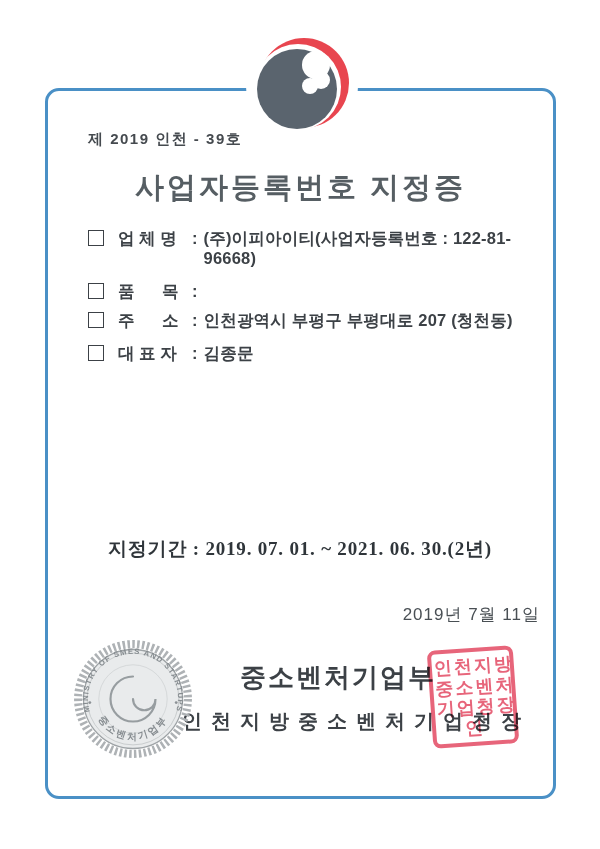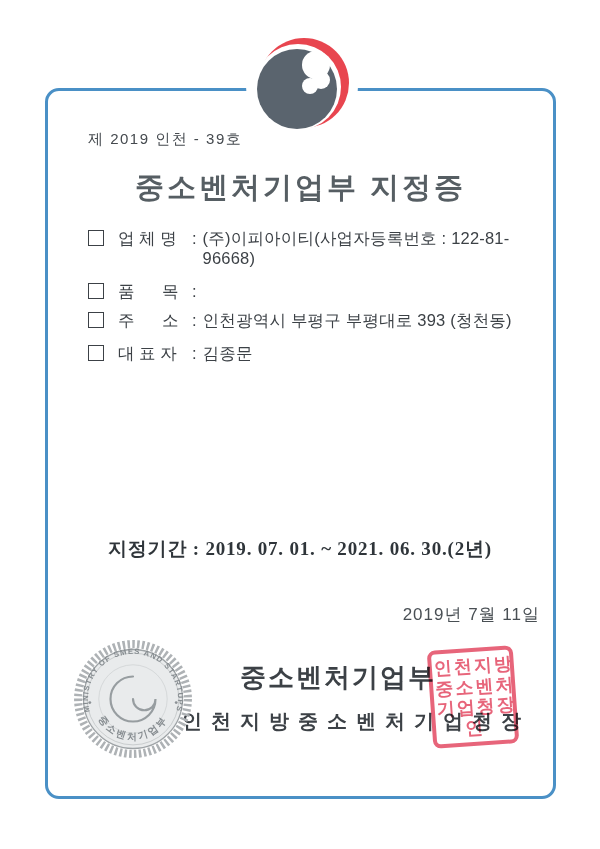--- a/index.html
+++ b/index.html
@@ -9,30 +9,30 @@
   }
   .cert-border{
     position:absolute;left:45px;top:88px;width:505px;height:705px;
     border:3px solid #4a90c6;border-radius:14px;
   }
   .logo-wrap{
     position:absolute;left:246px;top:29px;width:112px;height:112px;border-radius:50%;
     background:#ffffff;display:flex;align-items:center;justify-content:center;z-index:3;
   }
   .doc-number{
-    position:absolute;left:88px;top:130px;font-size:15px;font-weight:400;
+    position:absolute;left:88px;top:130px;font-size:15px;font-weight:700;
     letter-spacing:1.5px;color:#454a4f;z-index:4;
   }
   .cert-title{
     position:absolute;left:45px;top:168px;width:511px;text-align:center;
     font-size:29px;font-weight:700;letter-spacing:3px;color:#565e63;
   }
   .fields{position:absolute;left:88px;top:228px;width:440px;}
   .field-row{display:flex;align-items:flex-start;margin-bottom:13px;
-    font-size:16.5px;font-weight:400;color:#3c4146;line-height:20px;}
+    font-size:16.5px;font-weight:700;color:#3c4146;line-height:20px;}
   .fr-2lines{margin-bottom:9px;}
   .cbx{width:14px;height:14px;border:1.6px solid #3c4146;margin-top:2px;flex:0 0 auto;}
   .flabel{white-space:pre;margin-left:14px;width:72px;flex:0 0 auto;}
   .fcolon{margin:0 6px 0 2px;flex:0 0 auto;}
   .fvalue{letter-spacing:0.2px;}
   .fvalue .v2{margin-top:2px;}
   .body-par{
     position:absolute;left:66px;top:398px;width:472px;
     font-family:"Liberation Serif",serif;font-size:20px;line-height:1.95;
     color:#2c3237;text-align:justify;text-indent:26px;letter-spacing:0.5px;
@@ -78,41 +78,41 @@
       <circle cx="46" cy="52" r="43" fill="#ffffff"></circle>
       <circle cx="45" cy="54" r="40" fill="#5a646e"></circle>
       <circle cx="64" cy="30" r="14" fill="#ffffff"></circle>
       <circle cx="69" cy="45" r="9" fill="#ffffff"></circle>
       <circle cx="58" cy="51" r="8" fill="#ffffff"></circle>
     </svg>
   </div>
 
   <div class="doc-number">제 2019 인천 - 39호</div>
 
-  <div class="cert-title">중소벤처기업부 지정증</div>
+  <div class="cert-title">사업자등록번호 지정증</div>
 
   <div class="fields">
     <div class="field-row">
       <span class="cbx"></span>
       <span class="flabel">업 체 명</span>
       <span class="fcolon">:</span>
       <span class="fvalue">(주)이피아이티(사업자등록번호 : 122-81-96668)</span>
     </div>
     <div class="field-row fr-2lines">
       <span class="cbx"></span>
       <span class="flabel">품      목</span>
       <span class="fcolon">:</span>
       <span class="fvalue">
       </span>
     </div>
     <div class="field-row">
       <span class="cbx"></span>
       <span class="flabel">주      소</span>
       <span class="fcolon">:</span>
-      <span class="fvalue">인천광역시 부평구 부평대로 393 (청천동)</span>
+      <span class="fvalue">인천광역시 부평구 부평대로 207 (청천동)</span>
     </div>
     <div class="field-row">
       <span class="cbx"></span>
       <span class="flabel">대 표 자</span>
       <span class="fcolon">:</span>
       <span class="fvalue">김종문</span>
     </div>
   </div>
 
 

